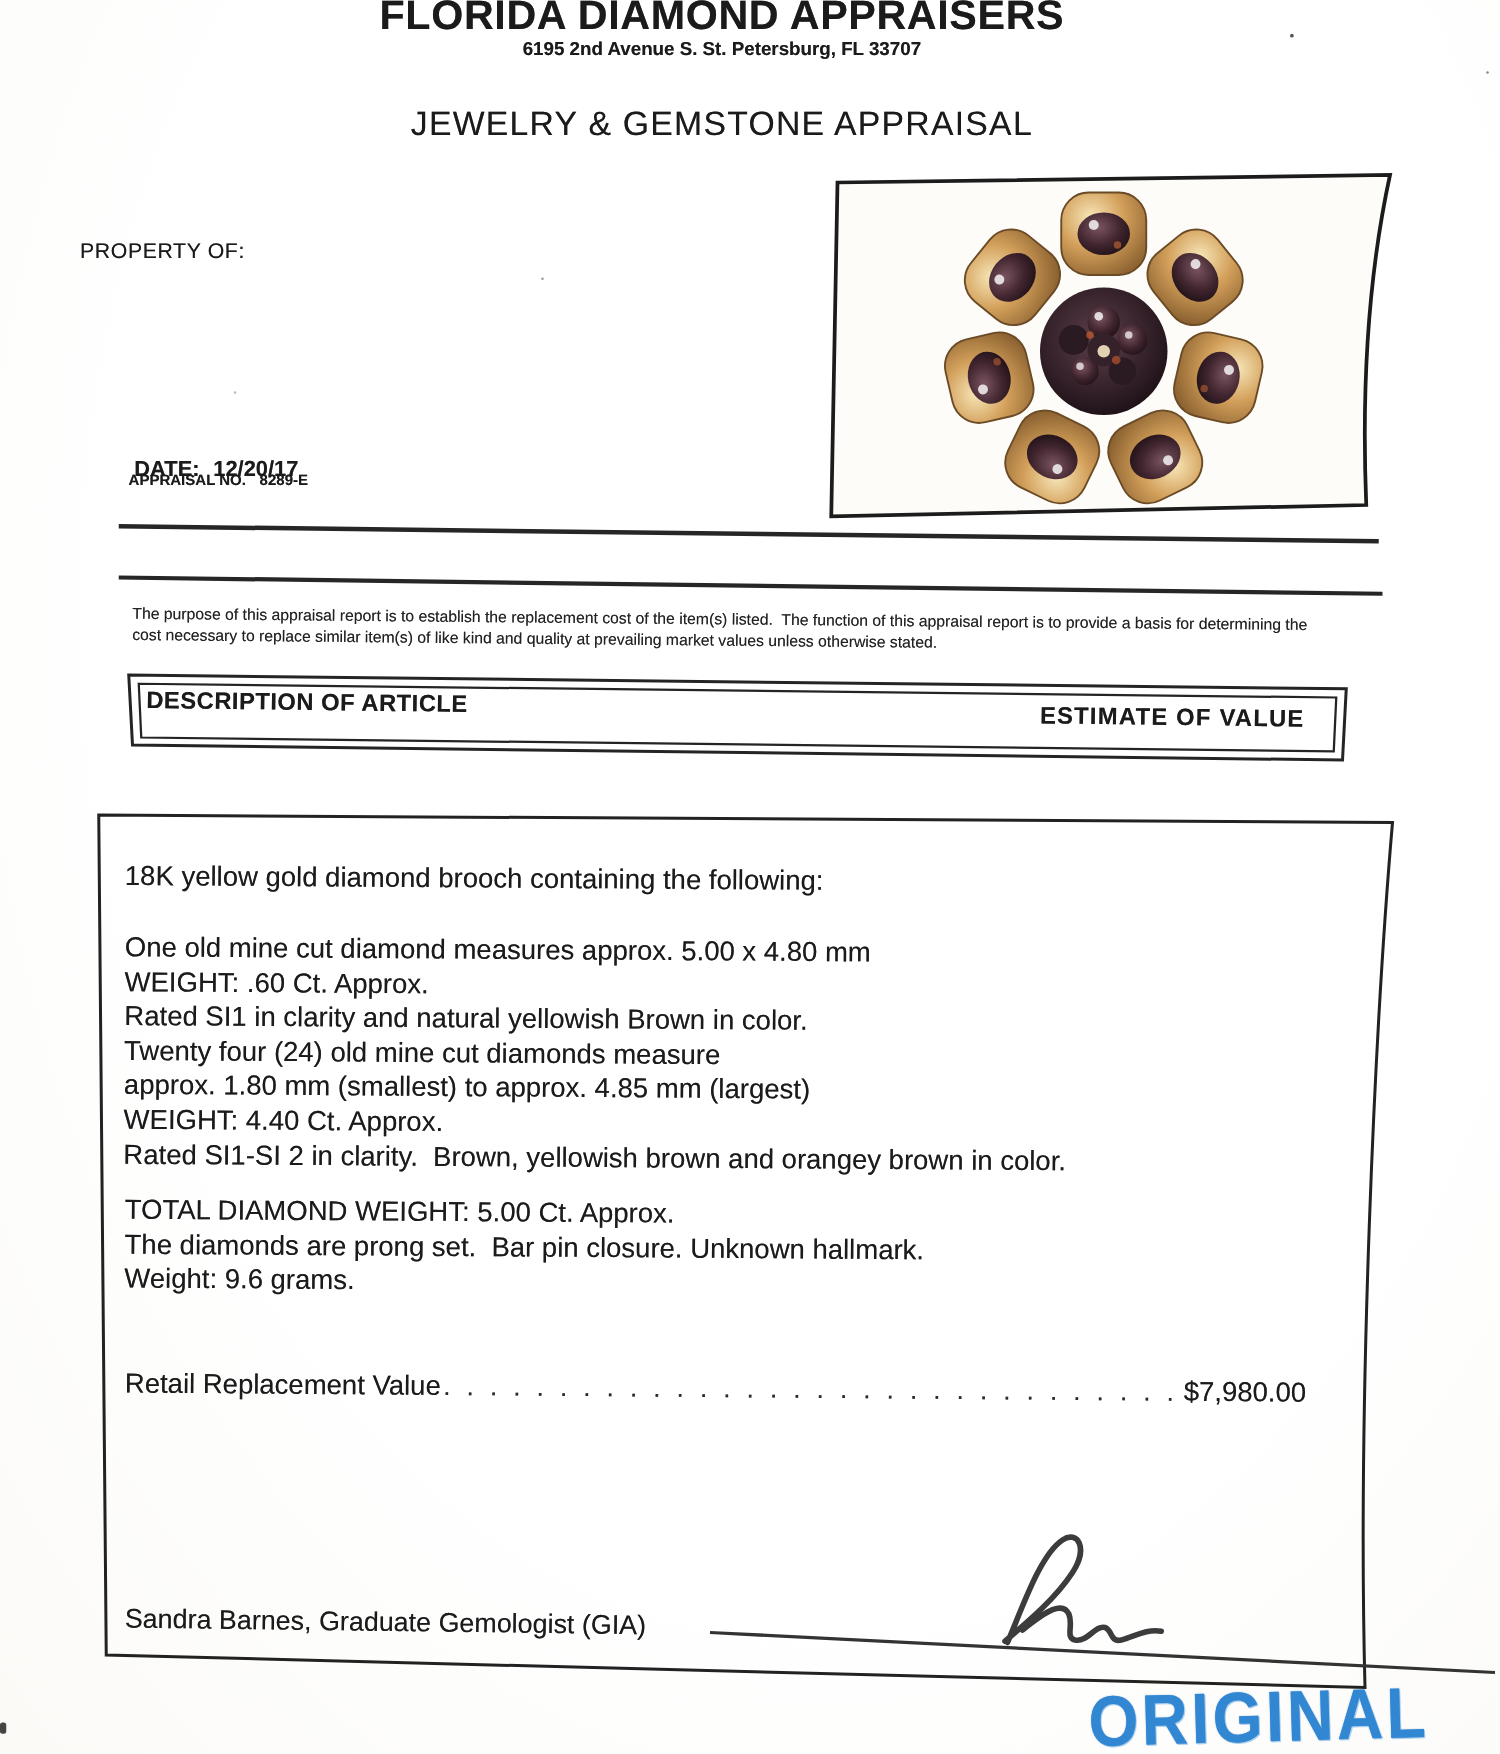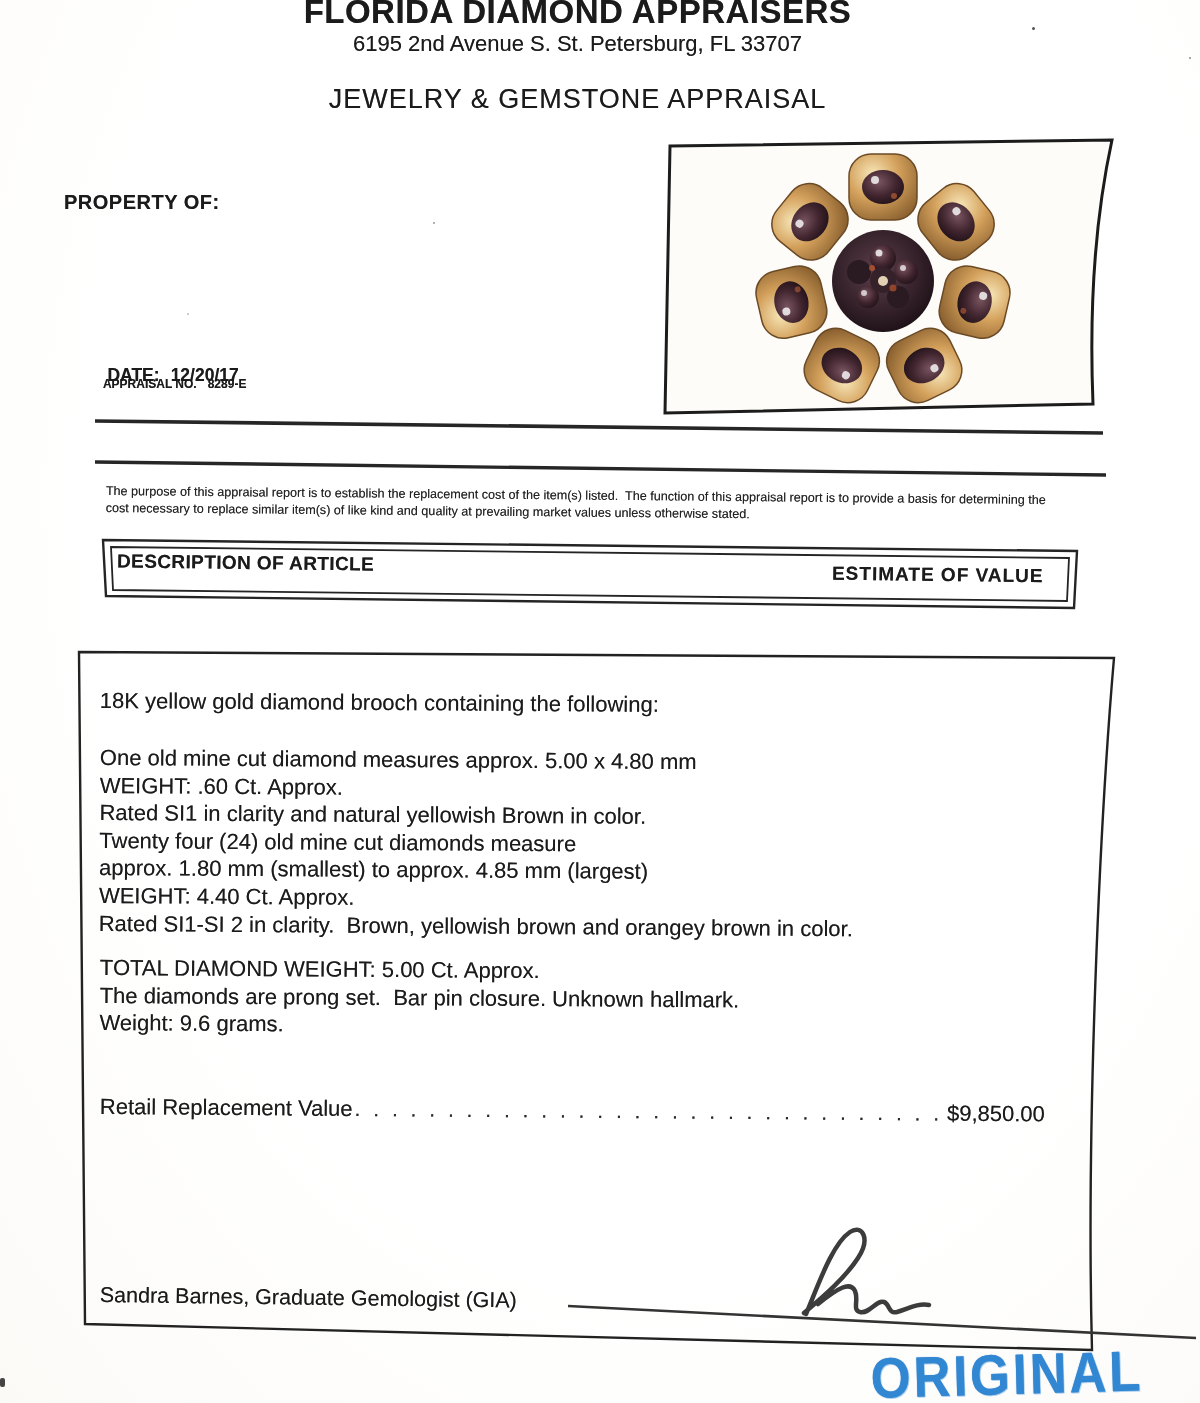--- a/index.html
+++ b/index.html
@@ -8,23 +8,23 @@
     width:1200px;height:1403px;
     background:radial-gradient(ellipse at 55% 35%, #ffffff 60%, #fbfaf7 100%);
     overflow:hidden;
     font-family:"Liberation Sans", sans-serif;
     color:#1b1b1b;
   }
   .underlay{position:absolute;left:0;top:0;z-index:1;}
   .txt{position:absolute;z-index:2;text-shadow:0 0 .5px rgba(20,20,20,.6);}
   .center-col{left:0;width:1155px;text-align:center;}
   .company{top:-7px;font-size:33px;font-weight:bold;letter-spacing:.5px;}
-  .address{top:31px;font-size:22px;font-weight:normal;}
+  .address{top:31px;font-size:15px;font-weight:bold;}
   .doc-title{top:84px;font-size:27px;font-weight:normal;letter-spacing:1px;}
-  .property-of{left:64px;top:191px;font-size:20px;font-weight:bold;letter-spacing:.5px;}
+  .property-of{left:64px;top:191px;font-size:17px;font-weight:normal;letter-spacing:.5px;}
   .date-row{left:88px;top:344px;font-size:17.5px;font-weight:bold;white-space:pre;text-align:right;}
   .appr-row{left:90px;top:363px;font-size:12px;font-weight:bold;white-space:pre;}
   .lblgap{margin-right:11px;}
   .purpose{
     left:106px;top:483px;width:958px;
     font-size:12.6px;line-height:16.5px;color:#222;
     transform:rotate(.55deg);transform-origin:left top;white-space:pre-wrap;
     text-shadow:0 0 .4px rgba(30,30,30,.55);
   }
   .col-desc{left:117px;top:552px;font-size:19px;font-weight:bold;letter-spacing:.4px;transform:rotate(.7deg);}
@@ -177,21 +177,21 @@
   <div class="txt art art-summary">
 
   <div class="line">TOTAL DIAMOND WEIGHT: 5.00 Ct. Approx.</div>
       <div class="line">The diamonds are prong set.  Bar pin closure. Unknown hallmark.</div>
       <div class="line">Weight: 9.6 grams.</div>
     </div>
 
   <div class="txt retail">
     <span class="lbl">Retail Replacement Value</span>
     <span class="dots">. . . . . . . . . . . . . . . . . . . . . . . . . . . . . . . . . . . . . . . . . . . . . . . . . . . .</span>
-    <span class="amt">$9,850.00</span>
+    <span class="amt">$7,980.00</span>
   </div>
 
   <div class="txt signoff">Sandra Barnes, Graduate Gemologist (GIA)</div>
 
   <div class="txt stamp">ORIGINAL</div>
 
   <div class="speck" style="left:1032px;top:27px;width:3px;height:3px;background:#555;"></div>
   <div class="speck" style="left:1189px;top:57px;width:2px;height:2px;background:#888;"></div>
   <div class="speck" style="left:433px;top:222px;width:2px;height:2px;background:#999;"></div>
   <div class="speck" style="left:187px;top:313px;width:2px;height:2px;background:#bbb;"></div>

